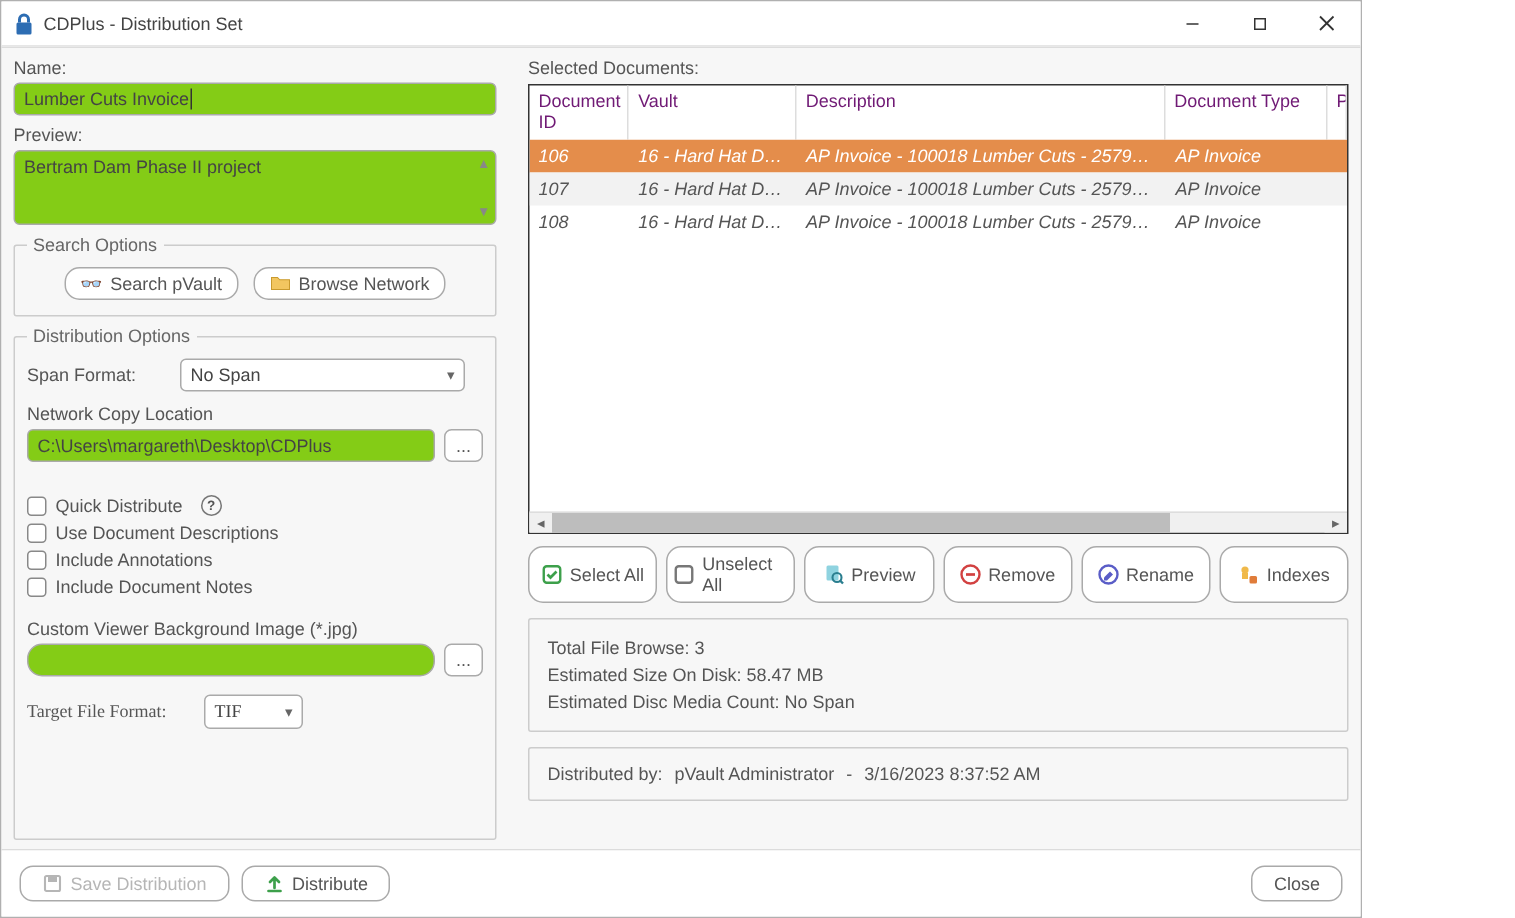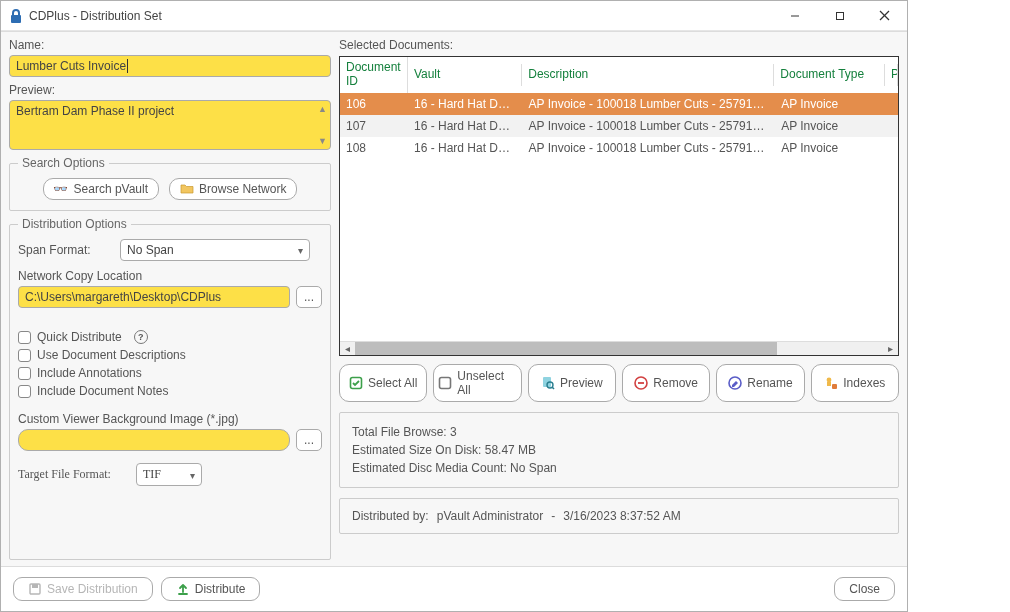--- a/index.html
+++ b/index.html
@@ -43,32 +43,32 @@
     color: #333;
   }
   .win-btn.close { font-size: 12px; }
   .content {
     flex: 1;
     background: #f7f7f7;
     border-top: 1px solid #dcdcdc;
     border-bottom: 1px solid #dcdcdc;
     padding: 6px 8px;
     display: flex;
-    gap: 8px;
+    gap: 21px;
     overflow: hidden;
   }
   .left-pane { width: 322px; display: flex; flex-direction: column; gap: 6px; }
   .right-pane { flex: 1; display: flex; flex-direction: column; min-width: 0; }
 
   .label { color: #555; margin-bottom: 3px; display: block; }
   .textfield, .textarea, .select {
     width: 100%;
     border: 1px solid #aaa;
     border-radius: 4px;
-    background: #fde047;
+    background: #84cc16;
     padding: 3px 6px;
     font-family: inherit;
     font-size: 12px;
     color: #444;
   }
   .textarea { height: 50px; resize: none; }
   .input-caret { border-right: 1px solid #333; padding-right: 1px; }
 
   fieldset.group {
     border: 1px solid #ccc;
@@ -127,36 +127,36 @@
 
   
   .sel-docs-label { margin-bottom: 4px; color:#555; }
   .table-wrap {
     border: 1px solid #333;
     background: #fff;
     height: 300px;
     display: flex;
     flex-direction: column;
   }
-  .thead { display: flex; font-size: 12px; color: #15803d; align-items: center; }
+  .thead { display: flex; font-size: 12px; color: #701a75; }
   .th {
     border-right: 1px solid #ddd;
     padding: 4px 6px;
     line-height: 1.15;
     overflow: hidden;
     white-space: normal;
   }
   .col-id { width: 72px; }
   .col-vault { width: 122px; }
   .col-desc { width: 270px; }
   .col-type { width: 118px; }
   .col-path { flex: 1; }
   .tbody { flex: 1; overflow: hidden; }
   .tr { display: flex; height: 22px; align-items: center; font-size: 12px; }
-  .td { padding: 0 6px; white-space: nowrap; overflow: hidden; text-overflow: ellipsis; }
+  .td { padding: 0 6px; white-space: nowrap; overflow: hidden; text-overflow: ellipsis; font-style: italic; }
   .tr.selected { background: #e48d4b; color: #fff; }
   .tr.alt { background: #f2f2f2; }
   .hscroll {
     height: 14px;
     display: flex;
     align-items: stretch;
     border-top: 1px solid #ddd;
     background: #f0f0f0;
   }
   .hscroll .arrowbtn {

